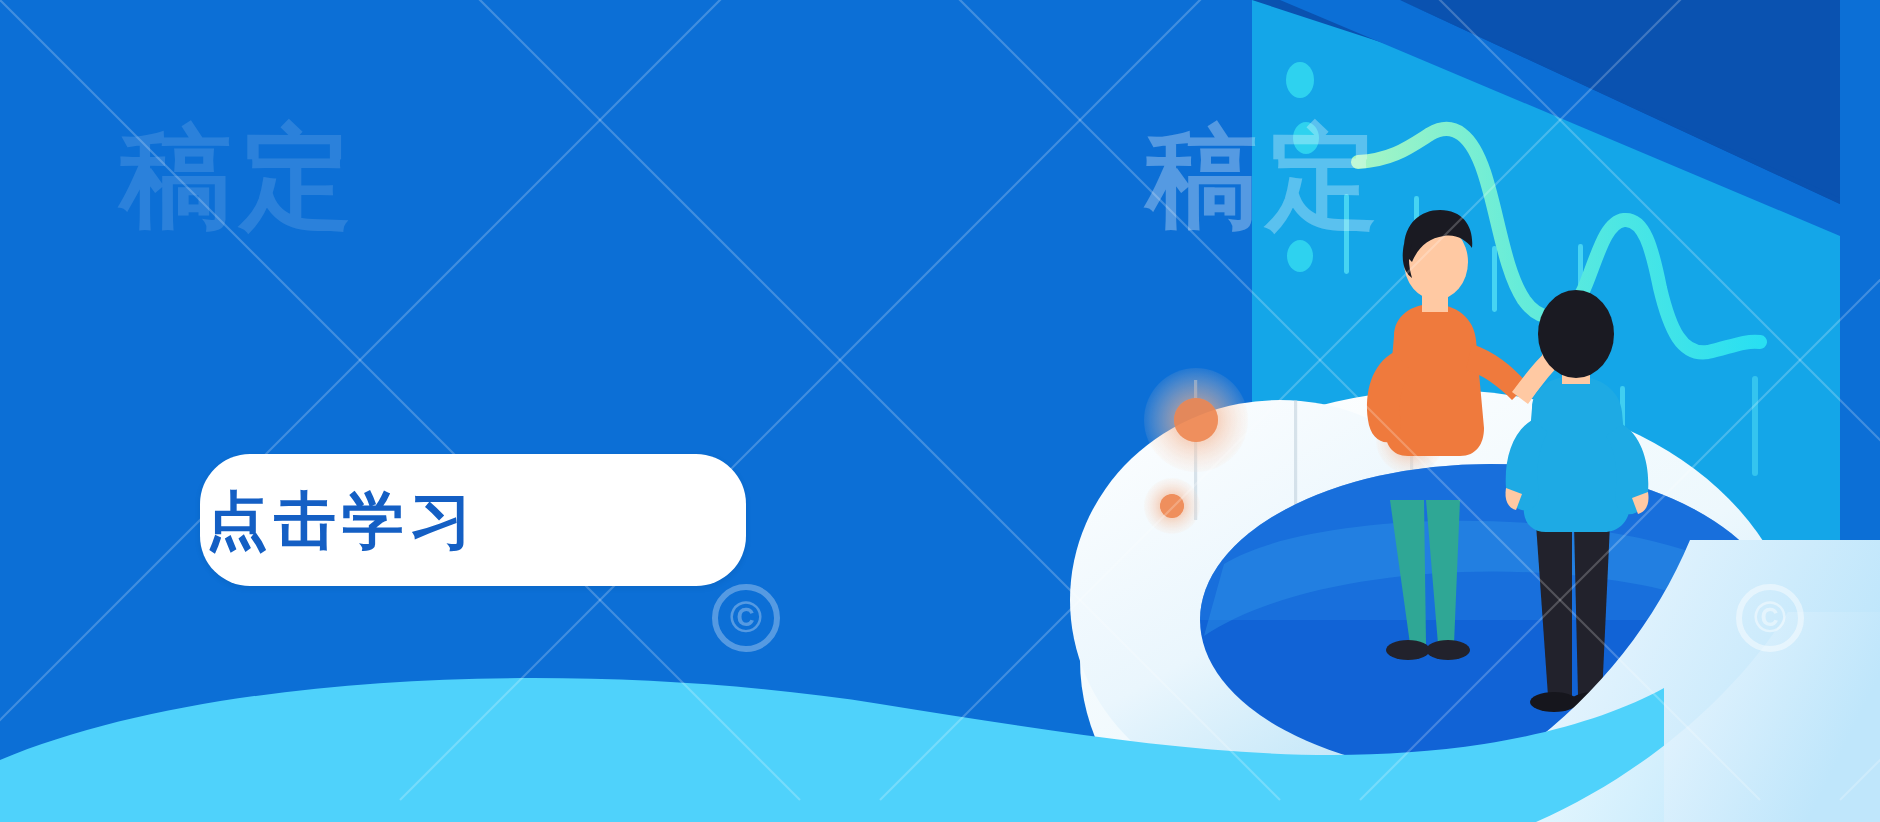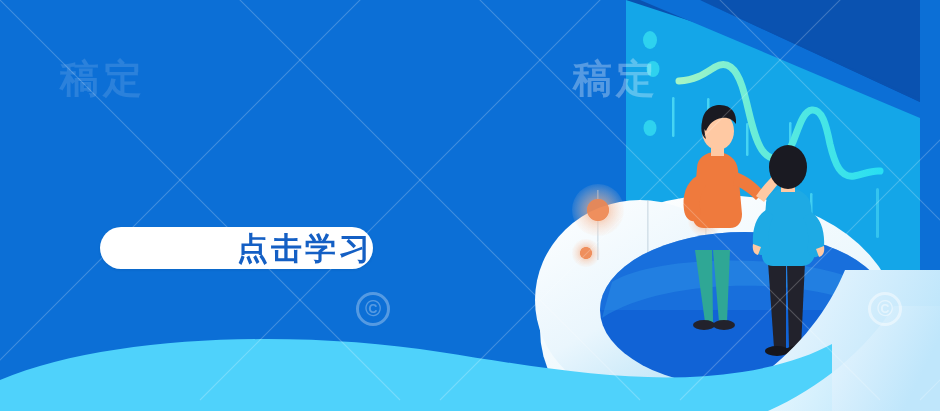--- a/index.html
+++ b/index.html
@@ -39,43 +39,43 @@
     color: #ffffff;
     letter-spacing: 0.5px;
     white-space: nowrap;
     text-shadow: 0 1px 0 rgba(0,0,0,0.04);
   }
   #cta-button {
     position: absolute;
     left: 100px;
     top: 227px;
     width: 273px;
-    height: 42px;
+    height: 66px;
     background: #ffffff;
     border-radius: 25px;
     z-index: 45;
     display: flex;
     align-items: center;
-    justify-content: flex-end;
+    justify-content: flex-start;
     cursor: pointer;
     box-shadow: 0 1px 3px rgba(0,0,0,0.08);
   }
   #cta-label {
     font-size: 31px;
     font-weight: bold;
     color: #145fc4;
     letter-spacing: 3px;
     line-height: 1;
     padding-left: 3px;
   }
 
   
   .wm-text {
     position: absolute;
-    font-size: 39px;
+    font-size: 56px;
     font-weight: bold;
     color: rgba(255,255,255,0.13);
     letter-spacing: 4px;
     z-index: 30;
     pointer-events: none;
     white-space: nowrap;
   }
   #wm-text-left  { left: 60px;  top: 52px; }
   #wm-text-right { left: 573px; top: 52px; color: rgba(255,255,255,0.30); }
 

